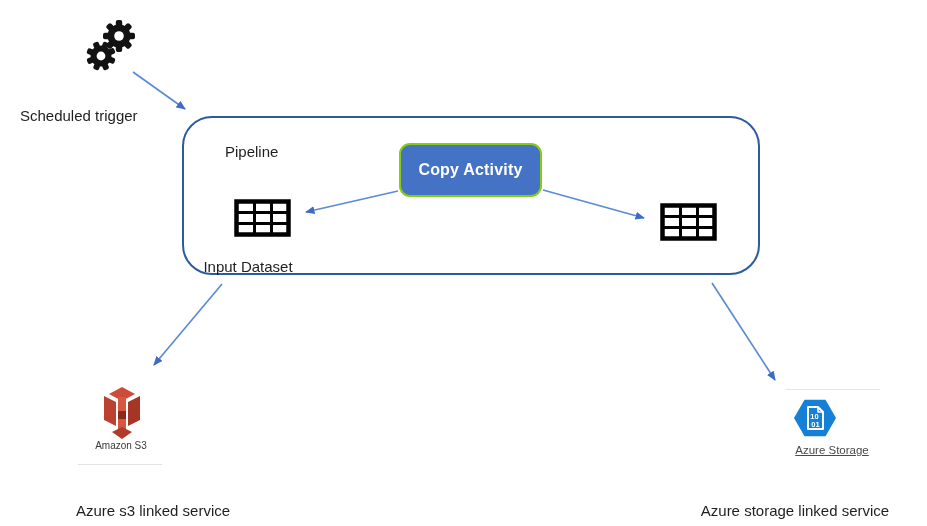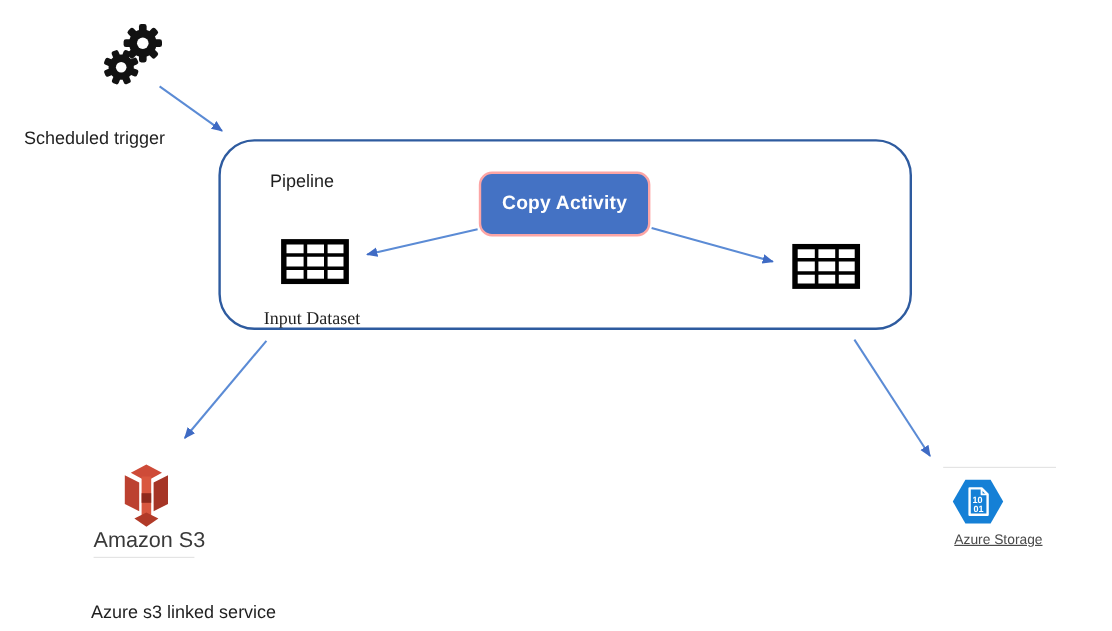--- a/index.html
+++ b/index.html
@@ -9,26 +9,26 @@
   }
   .abs{position:absolute;}
   .label{font-size:15px;color:#1f1f1f;white-space:nowrap;margin-top:12px;}
   .center{text-align:center;}
   .pipeline-box{
     position:absolute;left:182px;top:116px;width:578px;height:159px;
     border:2.5px solid #2E5B9F;border-radius:30px;background:transparent;box-sizing:border-box;
   }
   .copy-activity{
     position:absolute;left:399px;top:143px;width:143px;height:54px;
-    background:#4472C4;border:2px solid #fca5a5;border-radius:11px;box-sizing:border-box;
+    background:#4472C4;border:2px solid #84cc16;border-radius:11px;box-sizing:border-box;
     display:flex;align-items:center;justify-content:center;
     color:#ffffff;font-size:16px;font-weight:600;letter-spacing:.2px;
   }
   .svg-overlay{position:absolute;left:0;top:0;width:927px;height:526px;pointer-events:none;}
-  .caption-s3{position:absolute;left:78px;top:440px;width:86px;text-align:center;font-size:18px;color:#3a3a3a;white-space:nowrap;}
+  .caption-s3{position:absolute;left:78px;top:440px;width:86px;text-align:center;font-size:10px;color:#3a3a3a;white-space:nowrap;}
   .caption-azure{position:absolute;left:778px;top:444px;width:108px;text-align:center;font-size:11.5px;color:#4a4a4a;white-space:nowrap;text-decoration:underline;}
   .img-edge{position:absolute;height:0;border-top:1px solid #e4e4e4;}
 </style>
 </head>
 <body>
 
 <div class="canvas">
 
   <svg class="svg-overlay" viewBox="0 0 927 526">
     <defs>
@@ -78,21 +78,21 @@
     <span>Copy Activity</span>
   </div>
 
   <svg class="abs" style="left:234px;top:199px;" width="57" height="38" viewBox="0 0 57 38">
     <rect x="2.5" y="2.5" width="52" height="33" fill="#ffffff" stroke="#000000" stroke-width="4.5"></rect>
     <line x1="20.5" y1="3" x2="20.5" y2="35" stroke="#000000" stroke-width="3"></line>
     <line x1="37.5" y1="3" x2="37.5" y2="35" stroke="#000000" stroke-width="3"></line>
     <line x1="3" y1="13.5" x2="54" y2="13.5" stroke="#000000" stroke-width="3"></line>
     <line x1="3" y1="24.5" x2="54" y2="24.5" stroke="#000000" stroke-width="3"></line>
   </svg>
-  <div class="abs label center" style="left:208px;top:246px;width:104px;font-family:Liberation Serif, serif;">Input Dataset</div>
+  <div class="abs label center" style="left:196px;top:246px;width:104px;">Input Dataset</div>
 
   <svg class="abs" style="left:660px;top:203px;" width="57" height="38" viewBox="0 0 57 38">
     <rect x="2.5" y="2.5" width="52" height="33" fill="#ffffff" stroke="#000000" stroke-width="4.5"></rect>
     <line x1="20.5" y1="3" x2="20.5" y2="35" stroke="#000000" stroke-width="3"></line>
     <line x1="37.5" y1="3" x2="37.5" y2="35" stroke="#000000" stroke-width="3"></line>
     <line x1="3" y1="13.5" x2="54" y2="13.5" stroke="#000000" stroke-width="3"></line>
     <line x1="3" y1="24.5" x2="54" y2="24.5" stroke="#000000" stroke-width="3"></line>
   </svg>
 
   <div class="img-edge" style="left:78px;top:464px;width:84px;"></div>
@@ -109,14 +109,15 @@
 
   <div class="img-edge" style="left:786px;top:389px;width:94px;"></div>
   <svg class="abs" style="left:791px;top:394px;" width="48" height="48" viewBox="0 0 48 48">
     <polygon points="3,24 13.5,5.8 34.5,5.8 45,24 34.5,42.2 13.5,42.2" fill="#1580D6"></polygon>
     <path d="M17,13 h10 l5,5 v17 h-15 z" fill="none" stroke="#ffffff" stroke-width="2" stroke-linejoin="round"></path>
     <path d="M27,13 v5 h5" fill="none" stroke="#ffffff" stroke-width="1.6" stroke-linejoin="round"></path>
     <text x="23.5" y="25" text-anchor="middle" font-size="7.5" font-weight="bold" fill="#ffffff" font-family="Liberation Sans, sans-serif">10</text>
     <text x="24.5" y="33" text-anchor="middle" font-size="7.5" font-weight="bold" fill="#ffffff" font-family="Liberation Sans, sans-serif">01</text>
   </svg>
   <div class="caption-azure">Azure Storage</div>
+  <div class="abs label center" style="left:670px;top:490px;width:250px;">Azure storage linked service</div>
 
 </div>
 
 </body></html>

